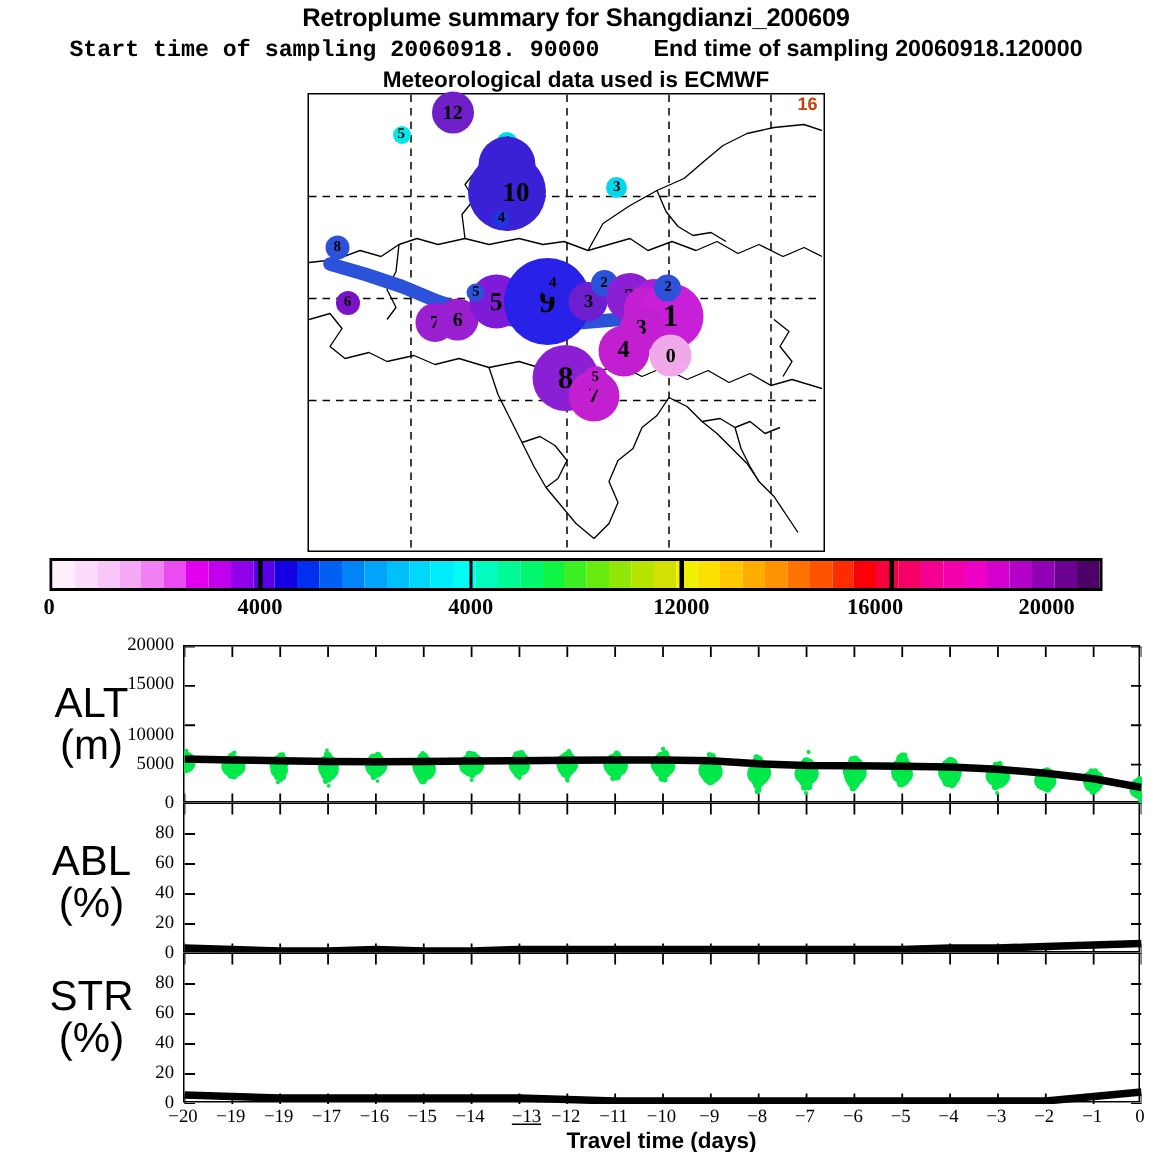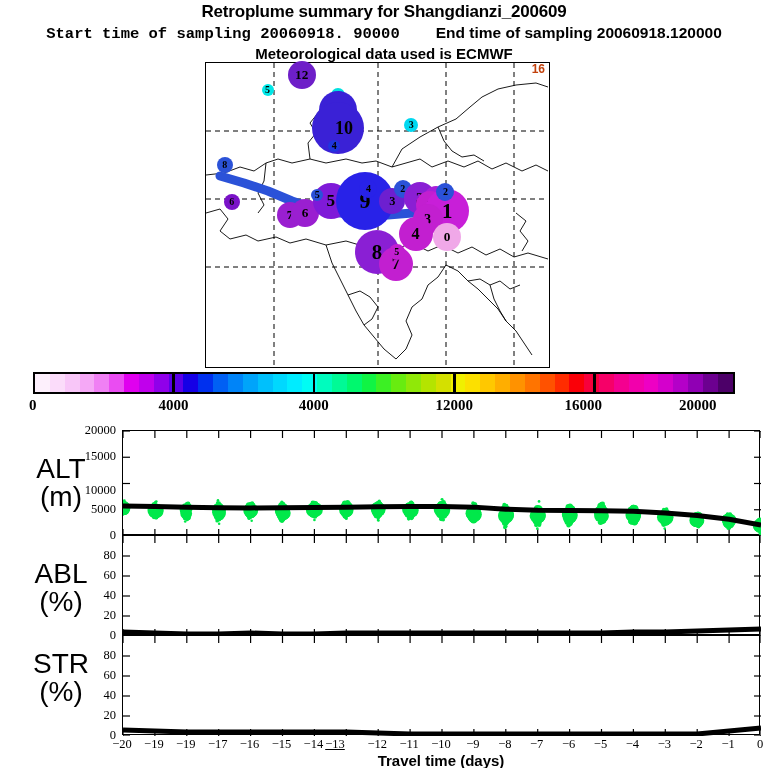--- a/index.html
+++ b/index.html
@@ -989,21 +989,21 @@
     <div class="ytick" style="top: 655px;">80</div>
   </div>
 <div id="xtick-layer">
     <div class="xtick" style="left: 122px;">−20</div>
     <div class="xtick" style="left: 153.9px;">−19</div>
     <div class="xtick" style="left: 185.8px;">−19</div>
     <div class="xtick" style="left: 217.7px;">−17</div>
     <div class="xtick" style="left: 249.6px;">−16</div>
     <div class="xtick" style="left: 281.5px;">−15</div>
     <div class="xtick" style="left: 313.4px;">−14</div>
-    <div class="xtick" style="left: 335px; text-decoration: underline;">−13</div>
+    <div class="xtick" style="left: 351px; text-decoration: underline;">−13</div>
     <div class="xtick" style="left: 377.2px;">−12</div>
     <div class="xtick" style="left: 409.1px;">−11</div>
     <div class="xtick" style="left: 441px;">−10</div>
     <div class="xtick" style="left: 472.9px;">−9</div>
     <div class="xtick" style="left: 504.8px;">−8</div>
     <div class="xtick" style="left: 536.7px;">−7</div>
     <div class="xtick" style="left: 568.6px;">−6</div>
     <div class="xtick" style="left: 600.5px;">−5</div>
     <div class="xtick" style="left: 632.4px;">−4</div>
     <div class="xtick" style="left: 664.3px;">−3</div>

